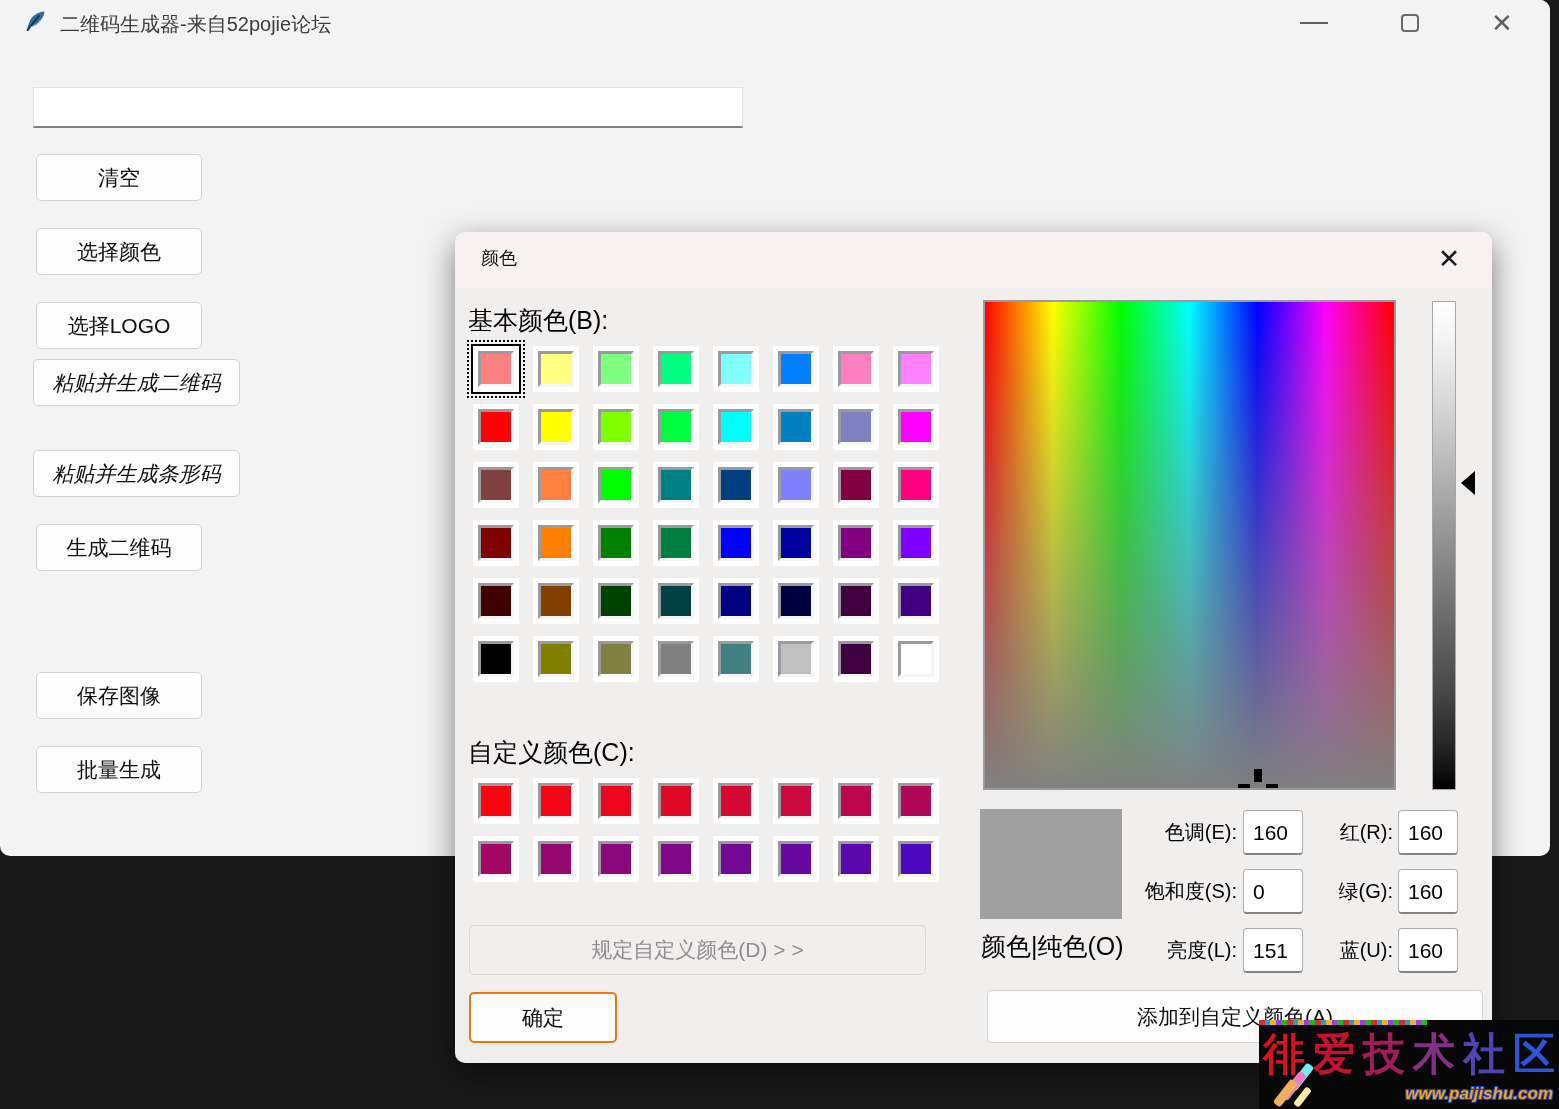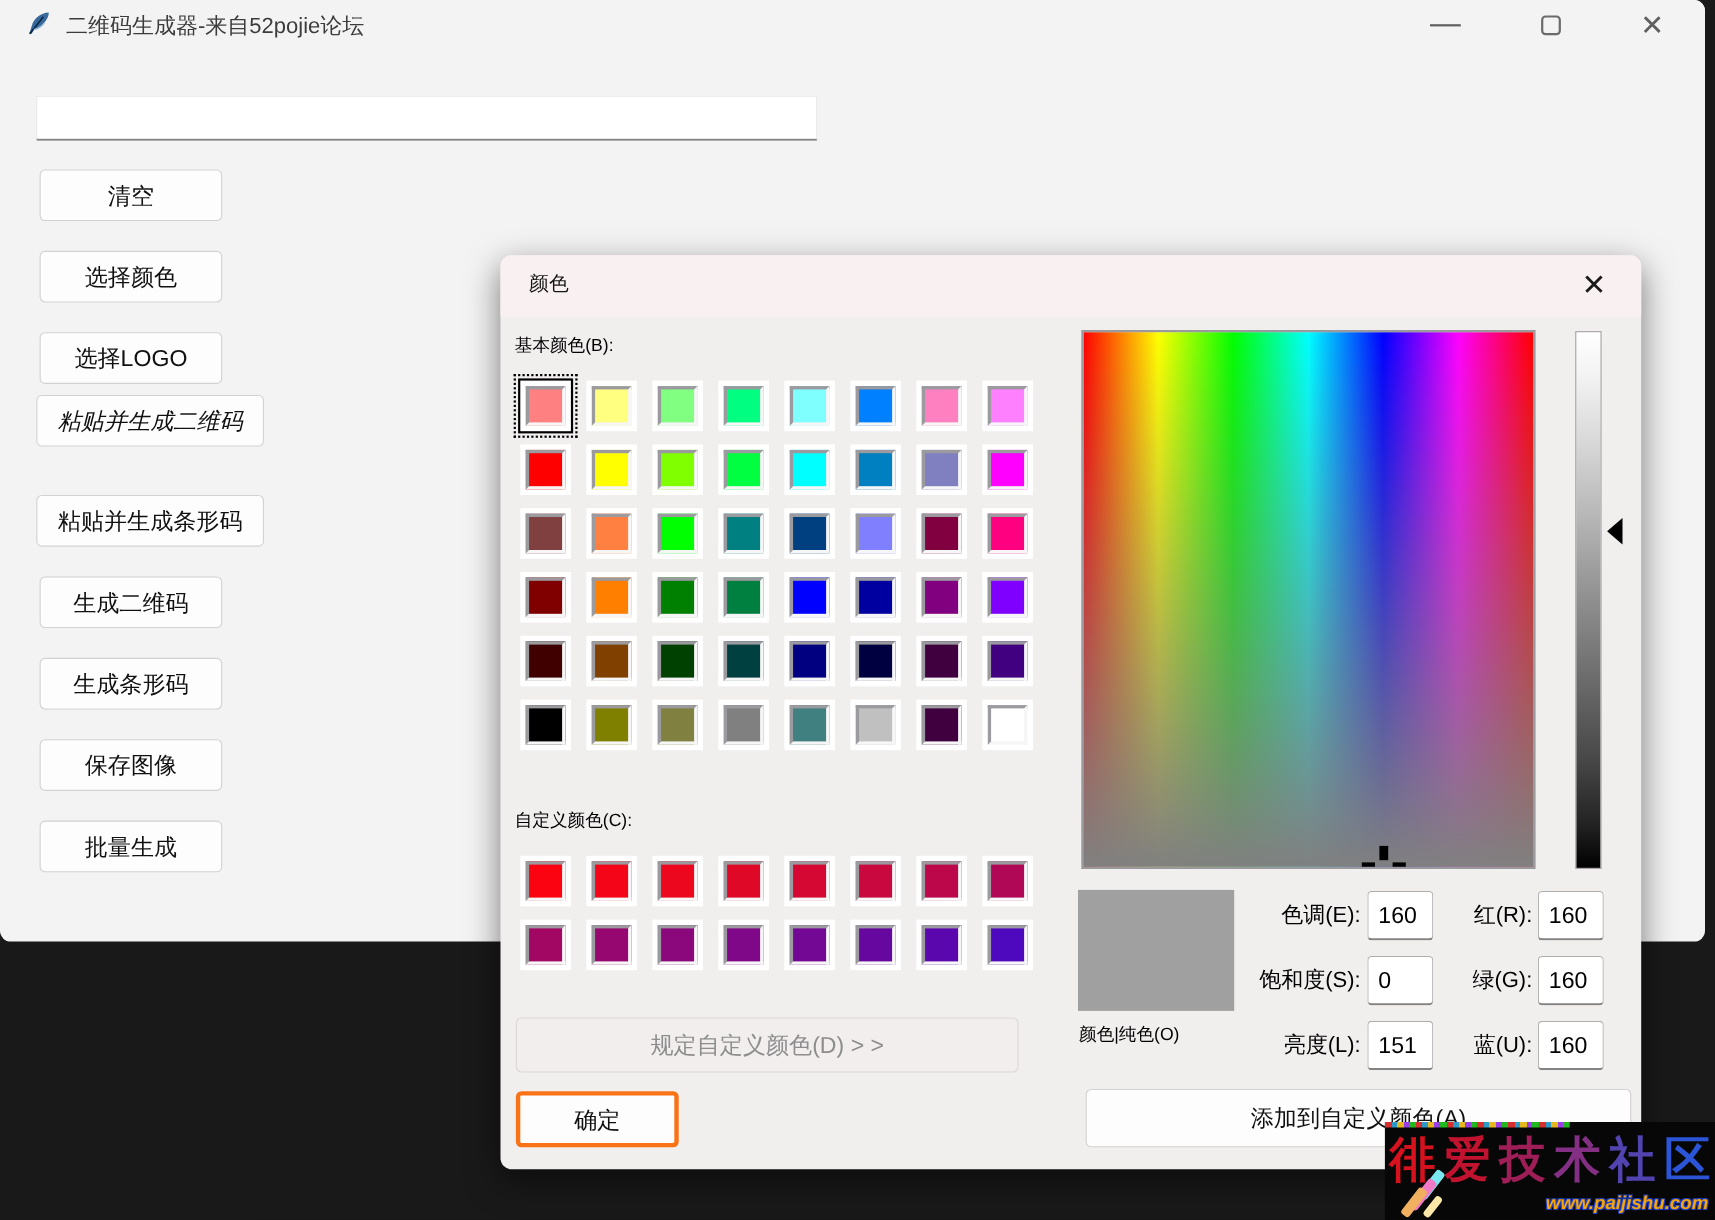--- a/index.html
+++ b/index.html
@@ -17,47 +17,47 @@
   #btn-min .bar{width:28px;border-top:2px solid #5f5f5f;}
   #btn-max .box{width:18px;height:18px;border:2px solid #6a6a6a;border-radius:4px;}
   #btn-close .x{font-size:26px;line-height:26px;}
 
   #main-input{position:absolute;left:33px;top:87px;width:710px;height:41px;background:#fff;
     border:1px solid #e2e2e2;border-bottom:2px solid #828282;border-radius:1px;font-size:20px;padding:0 8px;outline:none;}
 
   .side-btn{position:absolute;left:36px;width:166px;height:47px;background:#fdfdfd;border:1px solid #d4d1d1;
     border-radius:5px;display:flex;align-items:center;justify-content:center;font-size:21px;color:#101010;cursor:default;}
   .side-btn.wide{left:33px;width:207px;}
-  #sb-0{top:154px;} #sb-1{top:228px;} #sb-2{top:302px;} #sb-3{top:359px;font-style:italic;} #sb-4{top:450px;}
+  #sb-0{top:154px;} #sb-1{top:228px;} #sb-2{top:302px;} #sb-3{top:359px;font-style:italic;} #sb-4{top:450px;font-style:italic;}
   #sb-5{top:524px;} #sb-6{top:598px;} #sb-7{top:672px;} #sb-8{top:746px;}
 
   
   #color-dialog{position:absolute;left:455px;top:232px;width:1037px;height:831px;background:#f1eeee;
     border-radius:10px;box-shadow:0 10px 30px rgba(0,0,0,.5);}
   #dlg-titlebar{position:absolute;left:0;top:0;width:100%;height:56px;background:#f9f0f1;border-radius:10px 10px 0 0;}
   #dlg-title{position:absolute;left:26px;top:0;height:56px;line-height:52px;font-size:18px;color:#141414;}
   #dlg-close{position:absolute;right:20px;top:4px;width:46px;height:46px;display:flex;align-items:center;justify-content:center;
     font-size:27px;color:#1a1a1a;}
 
-  .dlg-label{position:absolute;font-size:16px;color:#000;}
+  .dlg-label{position:absolute;font-size:25px;color:#000;}
   #basic-label{left:13px;top:72px;}
   #custom-label{left:13px;top:504px;}
 
   .cgrid{position:absolute;left:18px;}
   #basic-color-grid{top:114px;width:500px;height:350px;}
   #custom-color-grid{top:546px;width:500px;height:120px;}
   .sw{position:absolute;width:46px;height:46px;background:#fff;padding:5px;}
   .sw .fill{width:100%;height:100%;border-top:3px solid #9b9a9e;border-left:3px solid #9b9a9e;
     border-right:3px solid #f6f6f6;border-bottom:3px solid #f6f6f6;}
   .sw.selected{box-shadow:0 0 0 2px #000;outline:2px dotted #000;outline-offset:4px;}
 
   .dlg-btn{position:absolute;display:flex;align-items:center;justify-content:center;font-size:21px;color:#101010;
     background:#fdfdfd;border:1px solid #d4d1d1;border-radius:5px;}
   #define-custom-btn{left:14px;top:693px;width:457px;height:50px;background:#f2eeee;border-color:#ddd7d7;color:#8d8d8d;}
-  #ok-btn{left:14px;top:760px;width:148px;height:51px;border:4px solid #f97316;}
+  #ok-btn{left:14px;top:760px;width:148px;height:51px;border:2px solid #f97316;}
   #cancel-btn{left:182px;top:760px;width:148px;height:51px;}
   #add-custom-btn{left:532px;top:758px;width:496px;height:53px;}
 
   
   #hue-sat-field{position:absolute;left:528px;top:68px;width:413px;height:490px;border:2px solid #9a999d;overflow:hidden;
     background:
       linear-gradient(to bottom, rgba(128,128,128,0) 0%, rgba(128,128,128,.62) 62%, rgb(128,128,128) 100%),
       linear-gradient(to right, #f00 0%, #ff0 16.6%, #0f0 33.3%, #0ff 50%, #00f 66.6%, #f0f 83.3%, #f00 100%);}
   .xh{position:absolute;background:#000;}
   #xh-top{left:269px;top:467px;width:8px;height:13px;}
@@ -117,21 +117,20 @@
     </div>
 
     <input id="main-input" value="" style="">
 
     <div id="sb-0" class="side-btn">清空</div>
     <div id="sb-1" class="side-btn">选择颜色</div>
     <div id="sb-2" class="side-btn">选择LOGO</div>
     <div id="sb-3" class="side-btn wide">粘贴并生成二维码</div>
     <div id="sb-4" class="side-btn wide">粘贴并生成条形码</div>
     <div id="sb-5" class="side-btn">生成二维码</div>
-    <div id="sb-6" class="side-btn">生成条形码</div>
     <div id="sb-7" class="side-btn">保存图像</div>
     <div id="sb-8" class="side-btn">批量生成</div>
   </div>
 
   <div id="color-dialog">
     <div id="dlg-titlebar">
       <div id="dlg-title">颜色</div>
       <div id="dlg-close">
         <span>✕</span>
       </div>

